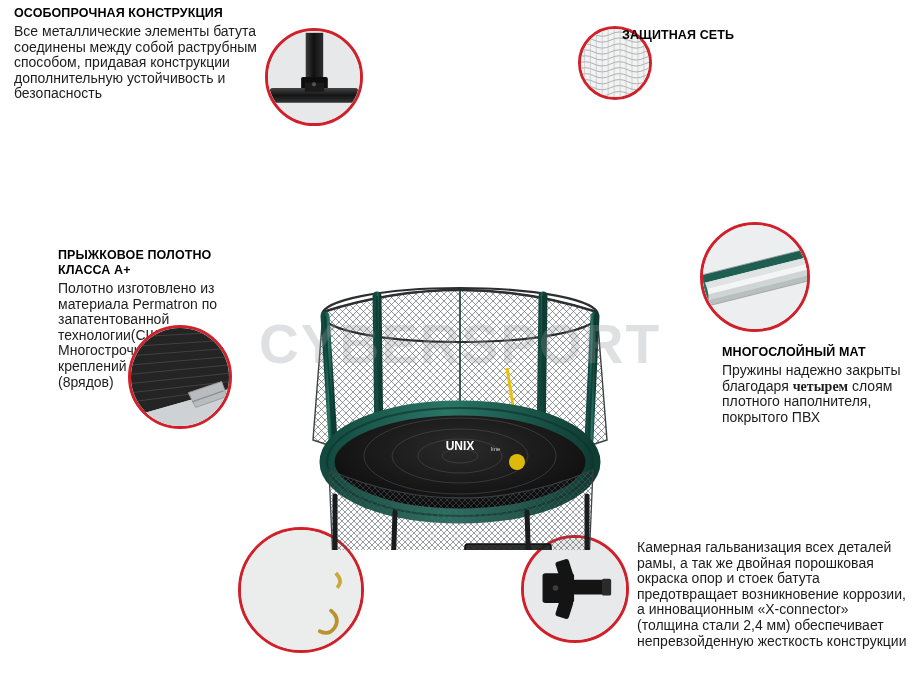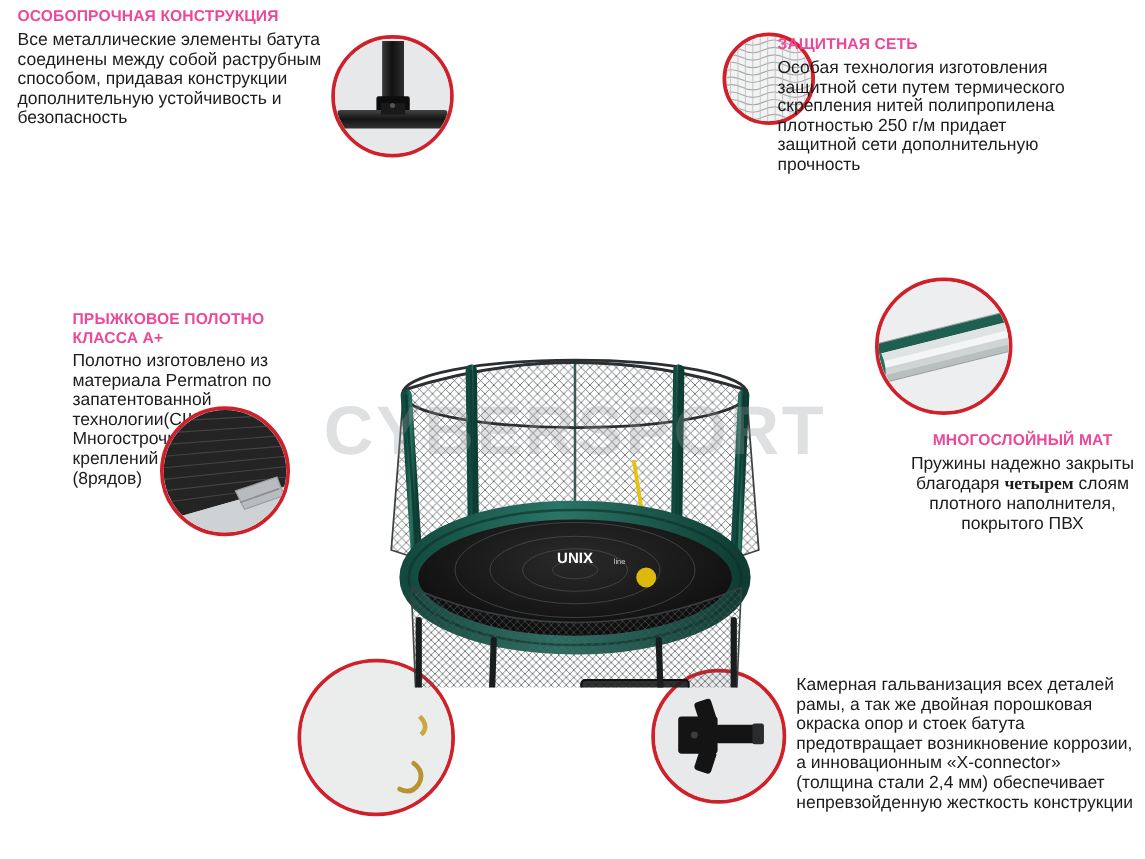--- a/index.html
+++ b/index.html
@@ -22,21 +22,21 @@
   }
   .feature {
     position: absolute;
   }
   .f-title {
     font-weight: bold;
     font-size: 12.5px;
     line-height: 15px;
     letter-spacing: 0.1px;
     margin-bottom: 3px;
-    color: #ec4899;
+    color: #000000;
   }
   .f-text {
     font-size: 14px;
     line-height: 15.6px;
     color: #1c1c1c;
   }
   .f-text b { font-weight: bold; font-family: Liberation Serif, serif; }
 
   
   .photo {
@@ -123,21 +123,20 @@
         <path d="M-5 69 Q 5 64 15 69 T 35 69 T 55 69 T 75 69 T 95 69"></path>
         <path d="M-5 76 Q 5 71 15 76 T 35 76 T 55 76 T 75 76 T 95 76"></path>
       </g>
       <g stroke="#bcbec0" stroke-width="0.8" fill="none">
         <path d="M4 -5 L4 85 M11 -5 L11 85 M18 -5 L18 85 M25 -5 L25 85 M32 -5 L32 85 M39 -5 L39 85 M46 -5 L46 85 M53 -5 L53 85 M60 -5 L60 85 M67 -5 L67 85 M74 -5 L74 85"></path>
       </g>
     </svg>
   </div>
   <div class="feature" style="left:622px; top:28px; width:250px;">
     <div class="f-title">ЗАЩИТНАЯ СЕТЬ</div>
-    <div class="f-text">Особая технология изготовления защитной сети путем термического скрепления нитей полипропилена плотностью 250 г/м придает защитной сети дополнительную прочность</div>
   </div>
 
   <div class="feature" style="left:14px; top:248px; width:190px;margin-left:44px;">
     <div class="f-title">ПРЫЖКОВОЕ ПОЛОТНО КЛАССА А+</div>
     <div class="f-text">Полотно изготовлено из материала Permatron по запатентованной технологии(США). Многострочная прошивка креплений для пружин (8рядов)</div>
   </div>
   <div class="photo" style="left:128px; top:325px; width:104px; height:104px; background:#d9dbdd;">
     <svg class="ph-inner" viewBox="0 0 106 106">
       <rect width="106" height="106" fill="#e2e4e6"></rect>
       <polygon points="0,0 106,0 106,66 0,96" fill="#242424"></polygon>
@@ -164,21 +163,21 @@
         <rect x="-6" y="40" width="124" height="9" rx="4" fill="#1f5f52"></rect>
         <rect x="-6" y="49" width="124" height="7" fill="#dfe3e4"></rect>
         <rect x="-6" y="56" width="124" height="6" fill="#f4f6f6"></rect>
         <rect x="-6" y="62" width="124" height="6" fill="#cfd4d4"></rect>
         <rect x="-6" y="68" width="124" height="6" rx="3" fill="#b9bfbf"></rect>
         <rect x="-6" y="40" width="124" height="34" fill="none" stroke="#9aa0a0" stroke-width="0.8"></rect>
         <ellipse cx="-4" cy="57" rx="7" ry="17" fill="#2a6e60"></ellipse>
       </g>
     </svg>
   </div>
-  <div class="feature" style="left:722px; top:345px; width:192px;text-align:center;">
+  <div class="feature" style="left:722px; top:345px; width:192px;">
     <div class="f-title">МНОГОСЛОЙНЫЙ МАТ</div>
     <div class="f-text"><span>Пружины надежно закрыты благодаря </span><b>четырем</b><span> слоям плотного наполнителя, покрытого ПВХ</span></div>
   </div>
 
   <div class="photo" style="left:238px; top:527px; width:126px; height:126px; background:#e9ebec;">
     <svg class="ph-inner" viewBox="0 0 128 128">
       <rect width="128" height="128" fill="#ebeded"></rect>
       <defs>
         <linearGradient id="gS" x1="0" y1="0" x2="0" y2="1">
           <stop offset="0%" stop-color="#e8d27a"></stop>

